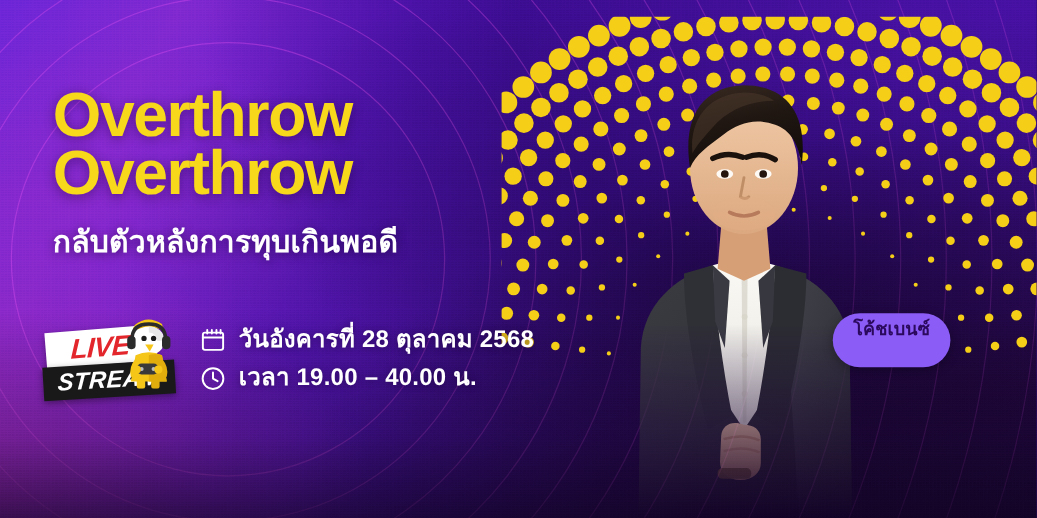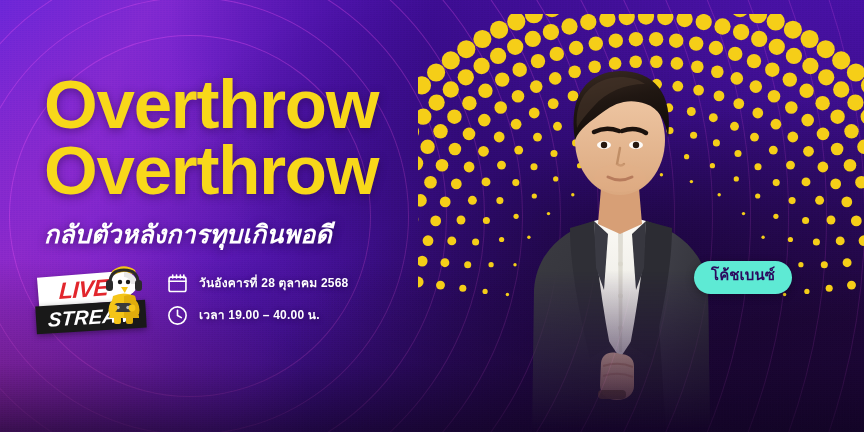--- a/index.html
+++ b/index.html
@@ -98,58 +98,57 @@
     height: 404px;
     pointer-events: none;
   }
   .portrait svg { display: block; width: 100%; height: 100%; }
 
   
   .name-badge {
     position: absolute;
     left: 694px;
     top: 261px;
-    padding: 6px 17px 12px;
-    background: #5eead4;
+    padding: 6px 17px 24px;
+    background: #8b5cf6;
     border-radius: 999px;
     color: #2b0a5e;
     font-size: 15px;
     font-weight: 700;
     letter-spacing: .1px;
     line-height: 1;
     white-space: nowrap;
     box-shadow: 0 2px 9px rgba(0,0,0,0.30);
   }
 
   
   .content {
     position: absolute;
     left: 44px;
     top: 72px;
     width: 400px;
   }
   .title {
     margin: 0;
     color: #F8D81A;
-    font-size: 69px;
+    font-size: 52px;
     font-weight: 700;
     line-height: 0.95;
     letter-spacing: -1.2px;
     text-shadow: 0 2px 10px rgba(30,4,60,0.45);
   }
   .title .line2 { display: block; }
   .subtitle {
     margin: 18px 0 10px 0;
     color: #ffffff;
     font-size: 25px;
     font-weight: 700;
     line-height: 1.1;
     letter-spacing: .2px;
     text-shadow: 0 2px 8px rgba(26,4,52,0.55);
-    font-style: italic;
   }
 
   
   .info-row {
     position: absolute;
     left: 34px;
     top: 258px;
     display: flex;
     align-items: center;
     gap: 14px;
@@ -239,21 +238,21 @@
   }
   .meta-icon {
     width: 23px;
     height: 23px;
     flex: 0 0 auto;
     color: #ffffff;
   }
   .meta-icon svg { display: block; width: 100%; height: 100%; }
   .meta-text {
     color: #ffffff;
-    font-size: 12px;
+    font-size: 20px;
     font-weight: 600;
     line-height: 1;
     letter-spacing: .2px;
     white-space: nowrap;
     text-shadow: 0 1px 5px rgba(26,4,52,0.5);
   }
 </style>
 </head>
 <body>
 

